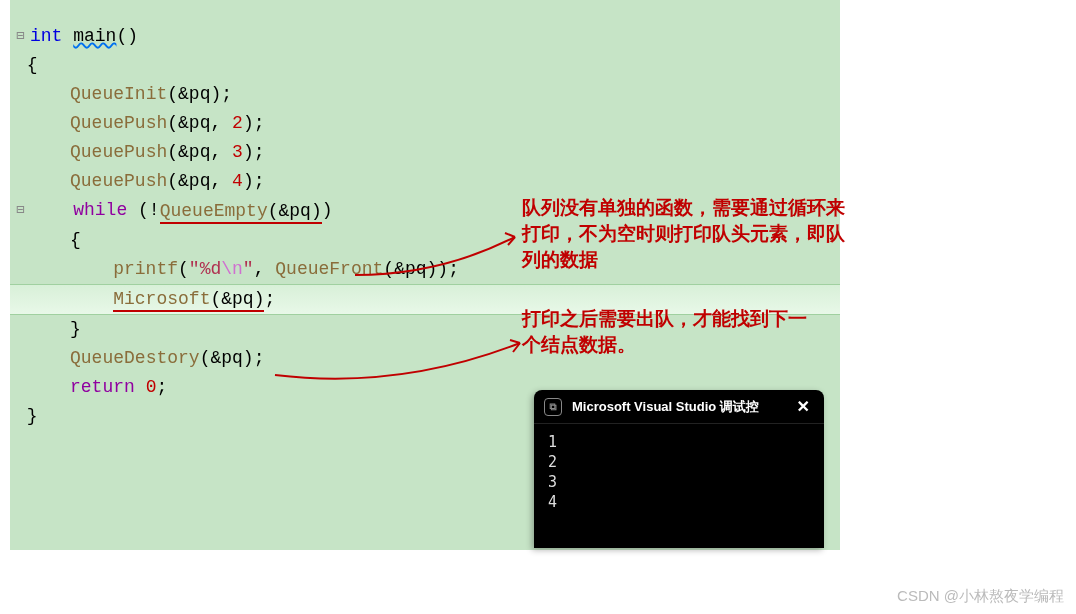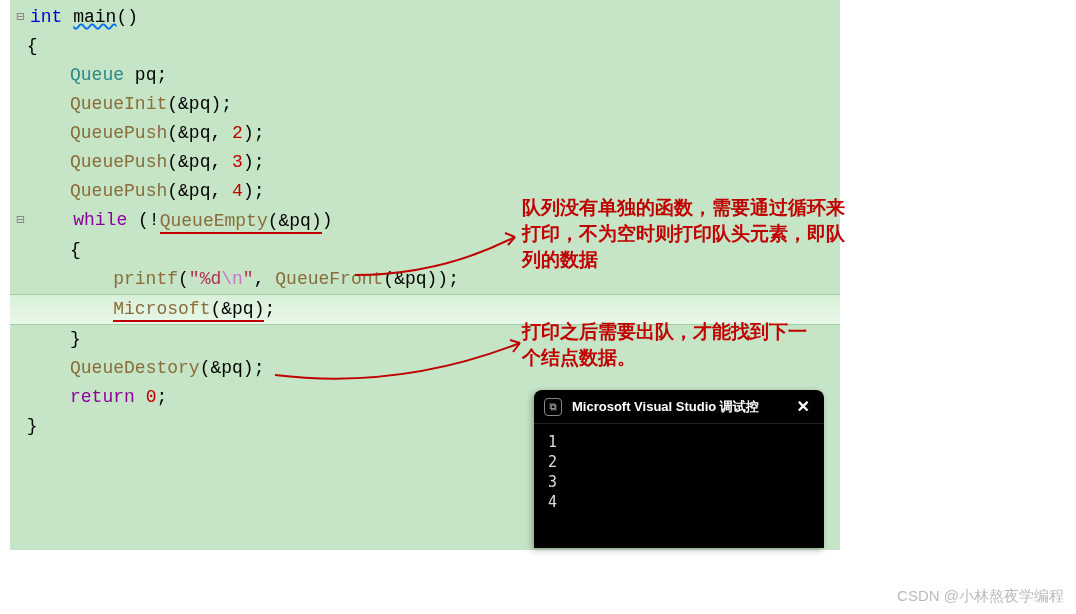--- a/index.html
+++ b/index.html
@@ -12,21 +12,21 @@
       height: 614px;
       overflow: hidden;
     }
     .editor {
       position: absolute;
       left: 10px;
       top: 0;
       width: 830px;
       height: 550px;
       background: #c6e4c6;
-      padding: 3px 0;
+      padding: 22px 0;
       line-height: 29px;
     }
     .line { white-space: pre; padding-left: 6px; }
     .gutter-mark {
       display: inline-block;
       width: 14px;
       color: #888;
       font-size: 14px;
       vertical-align: middle;
     }
@@ -48,21 +48,21 @@
     }
     .annotation {
       position: absolute;
       color: #c00000;
       font-family: 'SimSun', serif;
       font-size: 19px;
       line-height: 26px;
       font-weight: bold;
     }
     .ann1 { left: 522px; top: 195px; width: 340px; }
-    .ann2 { left: 522px; top: 319px; width: 300px; }
+    .ann2 { left: 522px; top: 306px; width: 300px; }
     .arrow { position: absolute; pointer-events: none; }
     .terminal {
       position: absolute;
       left: 534px;
       top: 390px;
       width: 290px;
       height: 158px;
       background: #000;
       border-radius: 8px 8px 0 0;
       box-shadow: -2px 2px 6px rgba(0,0,0,0.3);
@@ -112,21 +112,20 @@
       font-family: Liberation Sans, sans-serif;
       font-size: 15px;
     }
   </style>
 </head>
 <body>
 
 <div class="editor">
   <div class="line"><span class="gutter-mark">⊟</span><span class="kw-blue">int</span> <span class="plain squiggle">main</span><span class="op">()</span></div>
   <div class="line"> <span class="op">{</span></div>
-  <div class="line">     <span class="kw-teal">Queue</span> <span class="plain">pq</span><span class="op">;</span></div>
   <div class="line">     <span class="kw-brown">QueueInit</span><span class="op">(</span><span class="plain">&amp;pq</span><span class="op">);</span></div>
   <div class="line">     <span class="kw-brown">QueuePush</span><span class="op">(</span><span class="plain">&amp;pq</span><span class="op">, </span><span class="num">2</span><span class="op">);</span></div>
   <div class="line">     <span class="kw-brown">QueuePush</span><span class="op">(</span><span class="plain">&amp;pq</span><span class="op">, </span><span class="num">3</span><span class="op">);</span></div>
   <div class="line">     <span class="kw-brown">QueuePush</span><span class="op">(</span><span class="plain">&amp;pq</span><span class="op">, </span><span class="num">4</span><span class="op">);</span></div>
   <div class="line"><span class="gutter-mark">⊟</span>    <span class="kw-purple">while</span> <span class="op">(</span><span class="op">!</span><span class="kw-brown underline-red">QueueEmpty</span><span class="op underline-red">(</span><span class="plain underline-red">&amp;pq</span><span class="op underline-red">)</span><span class="op">)</span></div>
   <div class="line">     <span class="op">{</span></div>
   <div class="line">         <span class="kw-brown">printf</span><span class="op">(</span><span class="str">"%d</span><span class="esc">\n</span><span class="str">"</span><span class="op">, </span><span class="kw-brown">QueueFront</span><span class="op">(</span><span class="plain">&amp;pq</span><span class="op">));</span></div>
   <div class="line highlight-line">         <span class="kw-brown underline-red">Microsoft</span><span class="op underline-red">(</span><span class="plain underline-red">&amp;pq</span><span class="op underline-red">)</span><span class="op">;</span></div>
   <div class="line">     <span class="op">}</span></div>
   <div class="line">     <span class="kw-brown">QueueDestory</span><span class="op">(</span><span class="plain">&amp;pq</span><span class="op">);</span></div>

